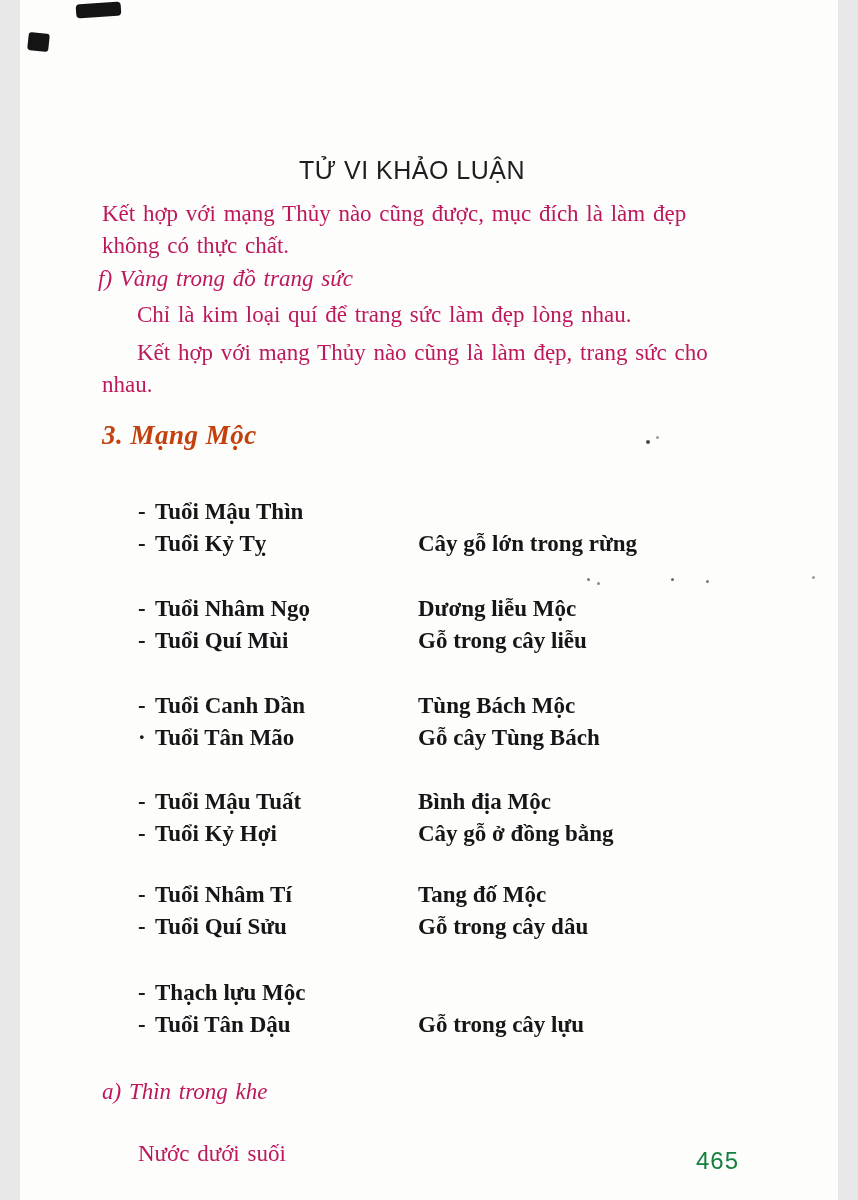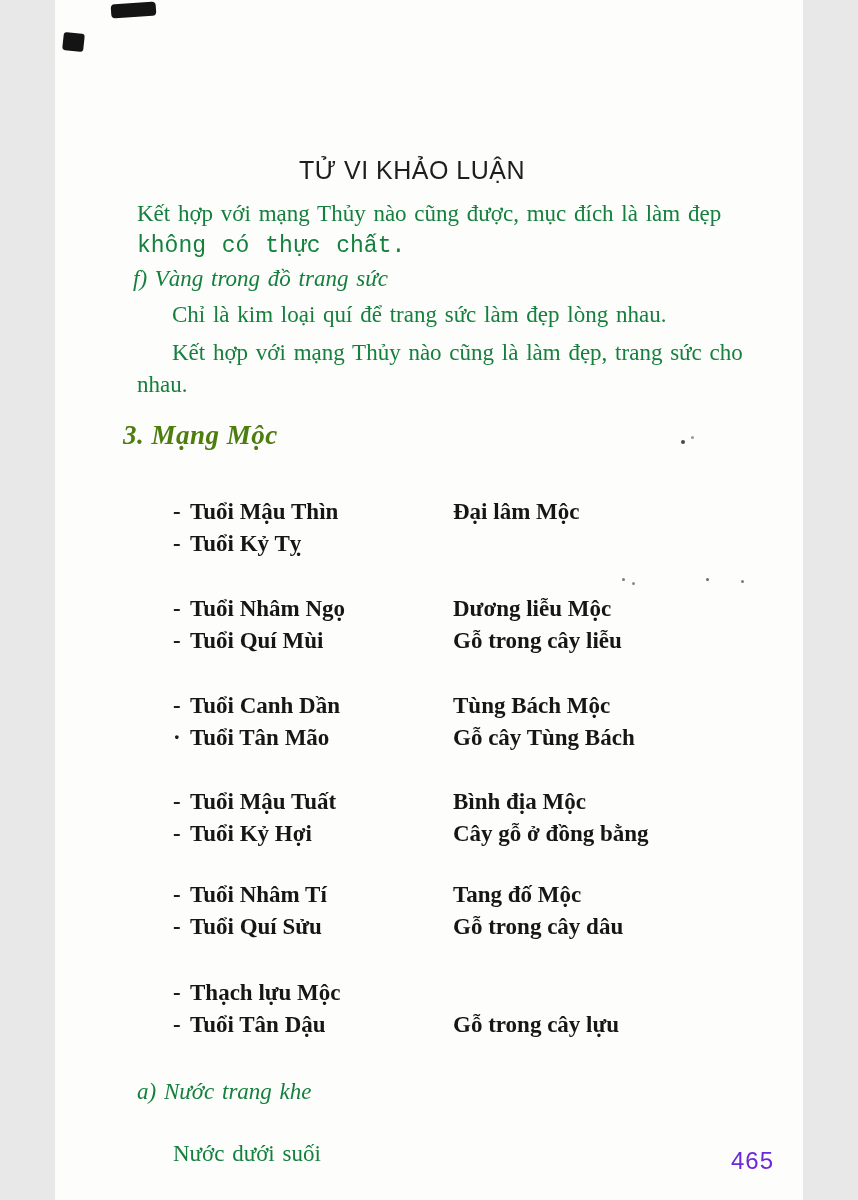--- a/index.html
+++ b/index.html
@@ -1,19 +1,19 @@
 <!DOCTYPE html>
 <html lang="vi"><head>
 <meta charset="utf-8">
 <title>Tử Vi Khảo Luận — p.465</title>
 <style>
   html, body { margin: 0; padding: 0; background: #e8e8e8; }
   .page {
     position: relative;
-    width: 748px;
+    width: 818px;
     height: 1200px;
     margin: 0 auto;
     background: #fdfdfc;
     overflow: hidden;
     color: #1a1a1a;
     font-family: "Liberation Serif", serif;
   }
   
   .ink-mark { position: absolute; background: #141414; }
   .mark-top {
@@ -41,35 +41,35 @@
     font-family: "Liberation Sans", sans-serif;
     font-size: 25px;
     letter-spacing: 0.5px;
     color: #1e1e1e;
     white-space: nowrap;
   }
   .body-line {
     font-size: 23px;
     line-height: 32px;
     word-spacing: 2px;
-    color: #15803d;
+    color: #be185d;
   }
   .p1l1 { left: 82px;  top: 198px; }
-  .p1l2 { left: 82px;  top: 230px; font-family: Liberation Mono, monospace; }
+  .p1l2 { left: 82px;  top: 230px; }
   .fhead { left: 78px; top: 263px; font-style: italic; font-size: 23px; text-align: right; }
   .fl1  { left: 117px; top: 299px; }
   .fl2a { left: 117px; top: 337px; text-align: right; }
   .fl2b { left: 82px;  top: 369px; }
   .sec-heading {
-    left: 68px; top: 420px;
+    left: 82px; top: 420px;
     font-size: 27px;
     font-style: italic;
     font-weight: bold;
     letter-spacing: 0.5px;
-    color: #4d7c0f;
+    color: #c2410c;
   }
   
   .list { position: absolute; left: 118px; top: 496px; }
   .group { margin-bottom: 33px; }
   .group:nth-child(3) { margin-bottom: 32px; }
   .group:nth-child(4) { margin-bottom: 29px; }
   .group:nth-child(5) { margin-bottom: 34px; }
   .row {
     display: grid;
     grid-template-columns: 17px 263px auto;
@@ -81,21 +81,21 @@
   }
   .row .bullet { color: #1c1c1c; }
   
   .ahead { left: 82px;  top: 1076px; font-style: italic; font-size: 23px; }
   .al1   { left: 118px; top: 1110px; margin-top: 28px; }
   .page-num {
     left: 676px; top: 1147px;
     font-family: "Liberation Sans", sans-serif;
     font-size: 24px;
     letter-spacing: 1px;
-    color: #6d28d9;
+    color: #15803d;
   }
 </style>
 </head>
 <body>
 
 <div class="page">
 
   <div class="ink-mark mark-top"></div>
   <div class="ink-mark mark-left"></div>
   <div class="speck s1"></div>
@@ -118,25 +118,25 @@
   <div class="abs body-line fl2b">nhau.</div>
 
   <div class="abs sec-heading">3. Mạng Mộc</div>
 
   <div class="list">
 
     <div class="group">
       <div class="row">
         <span class="bullet">-</span>
         <span class="age">Tuổi Mậu Thìn</span>
-        <span class="element">Đại lâm Mộc</span>
       </div>
       <div class="row">
         <span class="bullet">-</span>
         <span class="age">Tuổi Kỷ Tỵ</span>
+        <span class="element">Cây gỗ lớn trong rừng</span>
       </div>
     </div>
 
     <div class="group">
       <div class="row">
         <span class="bullet">-</span>
         <span class="age">Tuổi Nhâm Ngọ</span>
         <span class="element">Dương liễu Mộc</span>
       </div>
       <div class="row">
@@ -192,18 +192,18 @@
       </div>
       <div class="row">
         <span class="bullet">-</span>
         <span class="age">Tuổi Tân Dậu</span>
         <span class="element">Gỗ trong cây lựu</span>
       </div>
     </div>
 
   </div>
 
-  <div class="abs body-line ahead">a) Nước trang khe</div>
+  <div class="abs body-line ahead">a) Thìn trong khe</div>
   <div class="abs body-line al1">Nước dưới suối</div>
 
   <div class="abs page-num">465</div>
 
 </div>
 
 </body></html>

